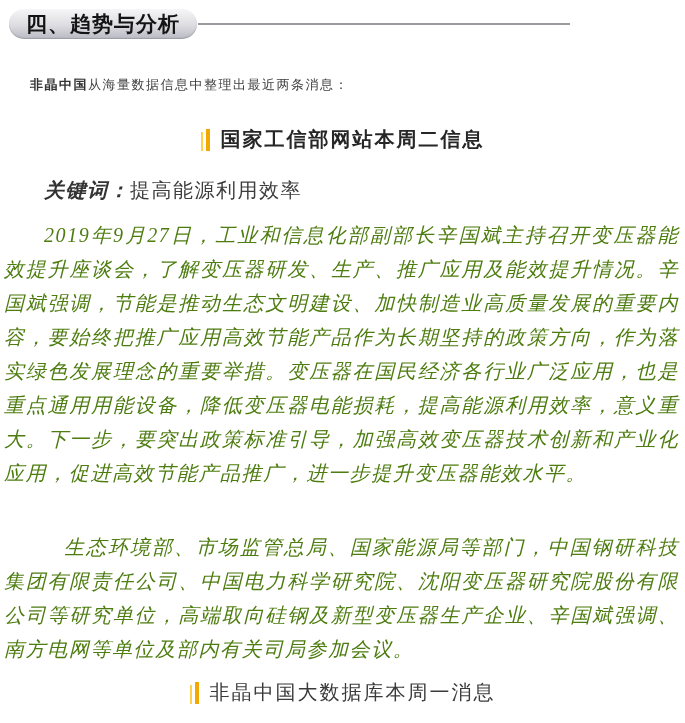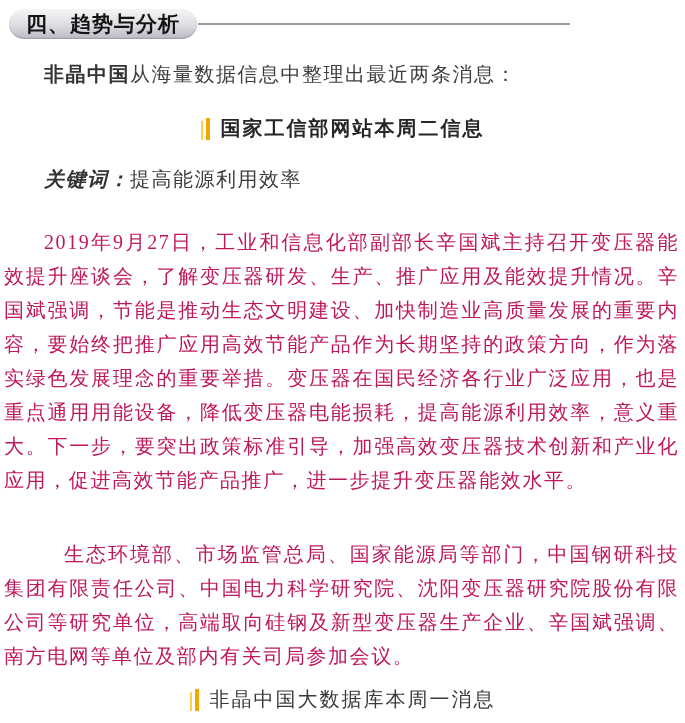--- a/index.html
+++ b/index.html
@@ -39,22 +39,22 @@
     white-space: nowrap;
   }
   .header-rule {
     width: 372px;
     height: 2px;
     background: #9a9aa0;
     margin-left: 1px;
   }
   
   .intro {
-    margin: 21px 6px 0 4px;
-    font-size: 20px;
+    margin: 32px 6px 0 4px;
+    font-size: 13px;
     line-height: 28px;
     letter-spacing: 1.5px;
     text-indent: 2em;
   }
   .intro .lead { font-weight: bold; color: #333333; }
   
   .subhead {
     display: flex;
     align-items: center;
     justify-content: center;
@@ -88,27 +88,28 @@
   .keywords {
     margin: 23px 6px 0 4px;
     font-size: 20px;
     line-height: 28px;
     letter-spacing: 1.5px;
     text-indent: 2em;
   }
   .keywords .label { font-weight: bold; color: #333333; font-style: italic; }
   
   .body-para {
-    margin: 32px 6px 0 4px;
+    margin: 14px 6px 0 4px;
     font-size: 20px;
     line-height: 34px;
     letter-spacing: 1.6px;
     text-align: justify;
     text-justify: inter-ideograph;
-    color: #be185d;
+    color: #4d7c0f;
+    font-style: italic;
   }
   .indent-2 { text-indent: 2em; }
   .indent-3 { text-indent: 3em; margin-top: 40px; }
   .subhead.last { margin-top: 13px; }
   p { margin-block-start: 0; margin-block-end: 0; }
 </style>
 </head>
 <body>
 
 <div class="page">

